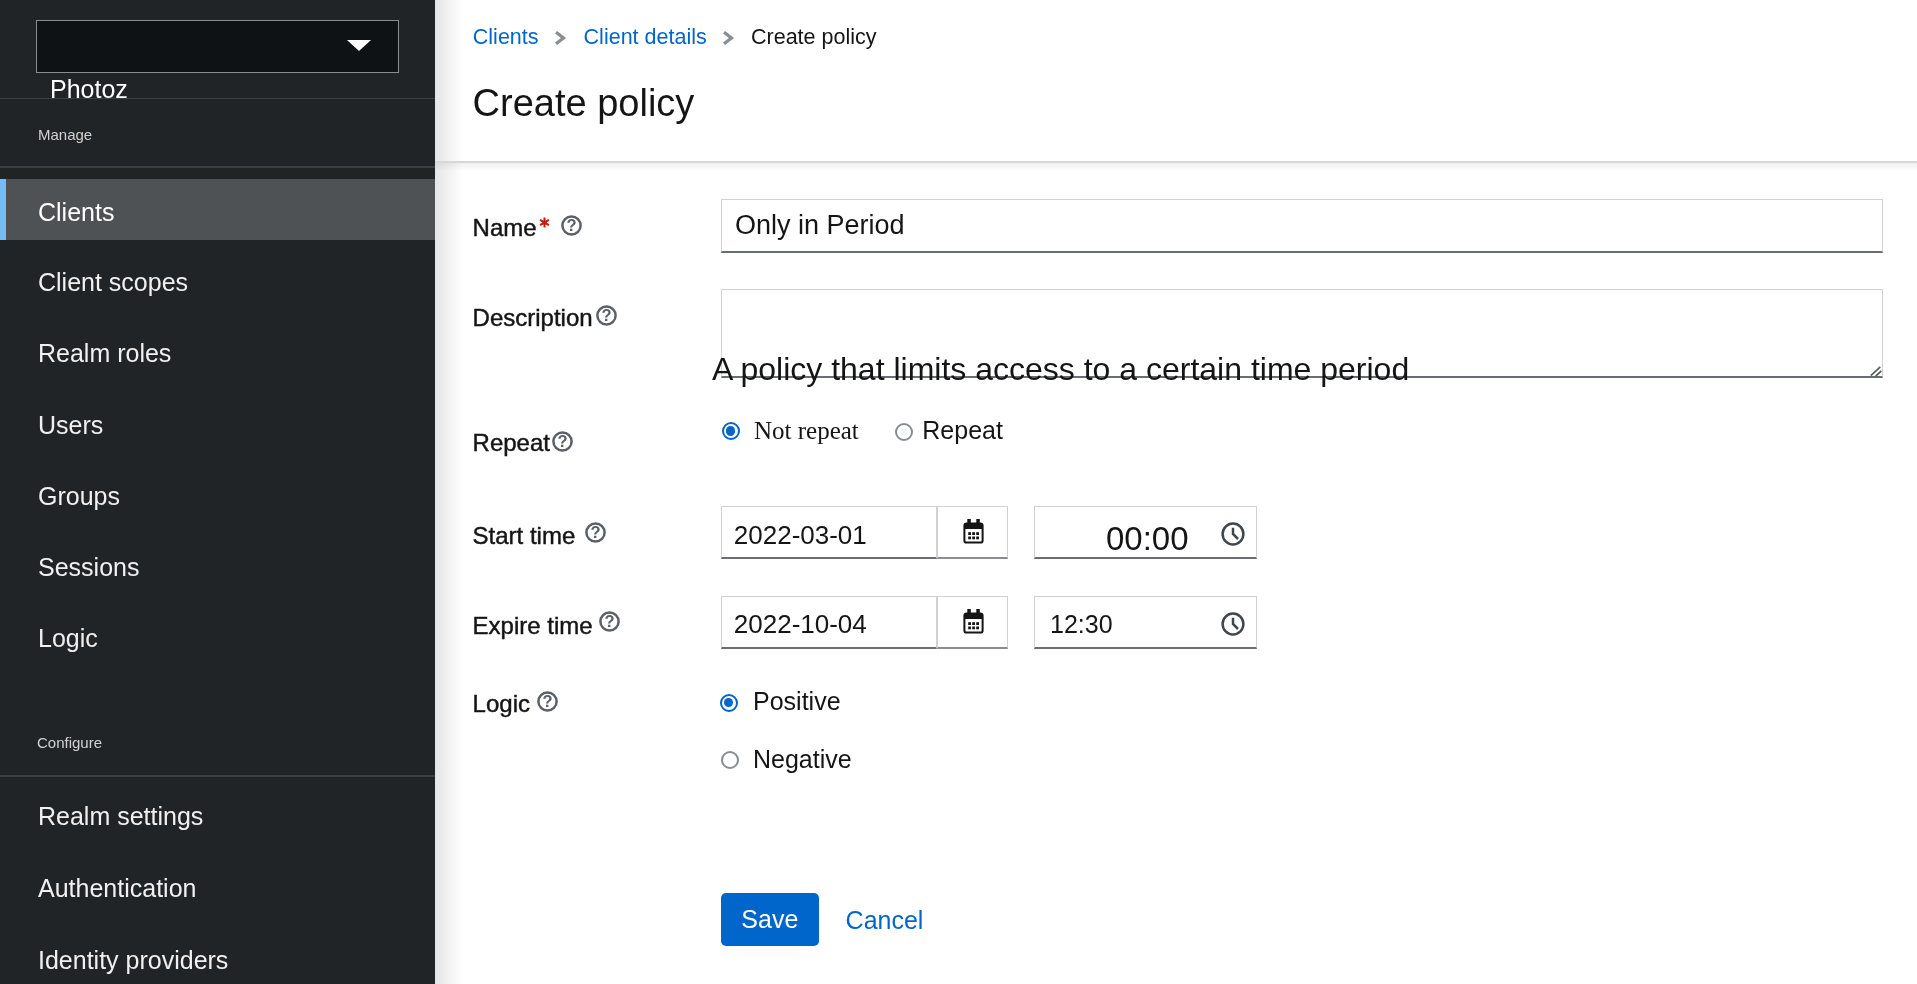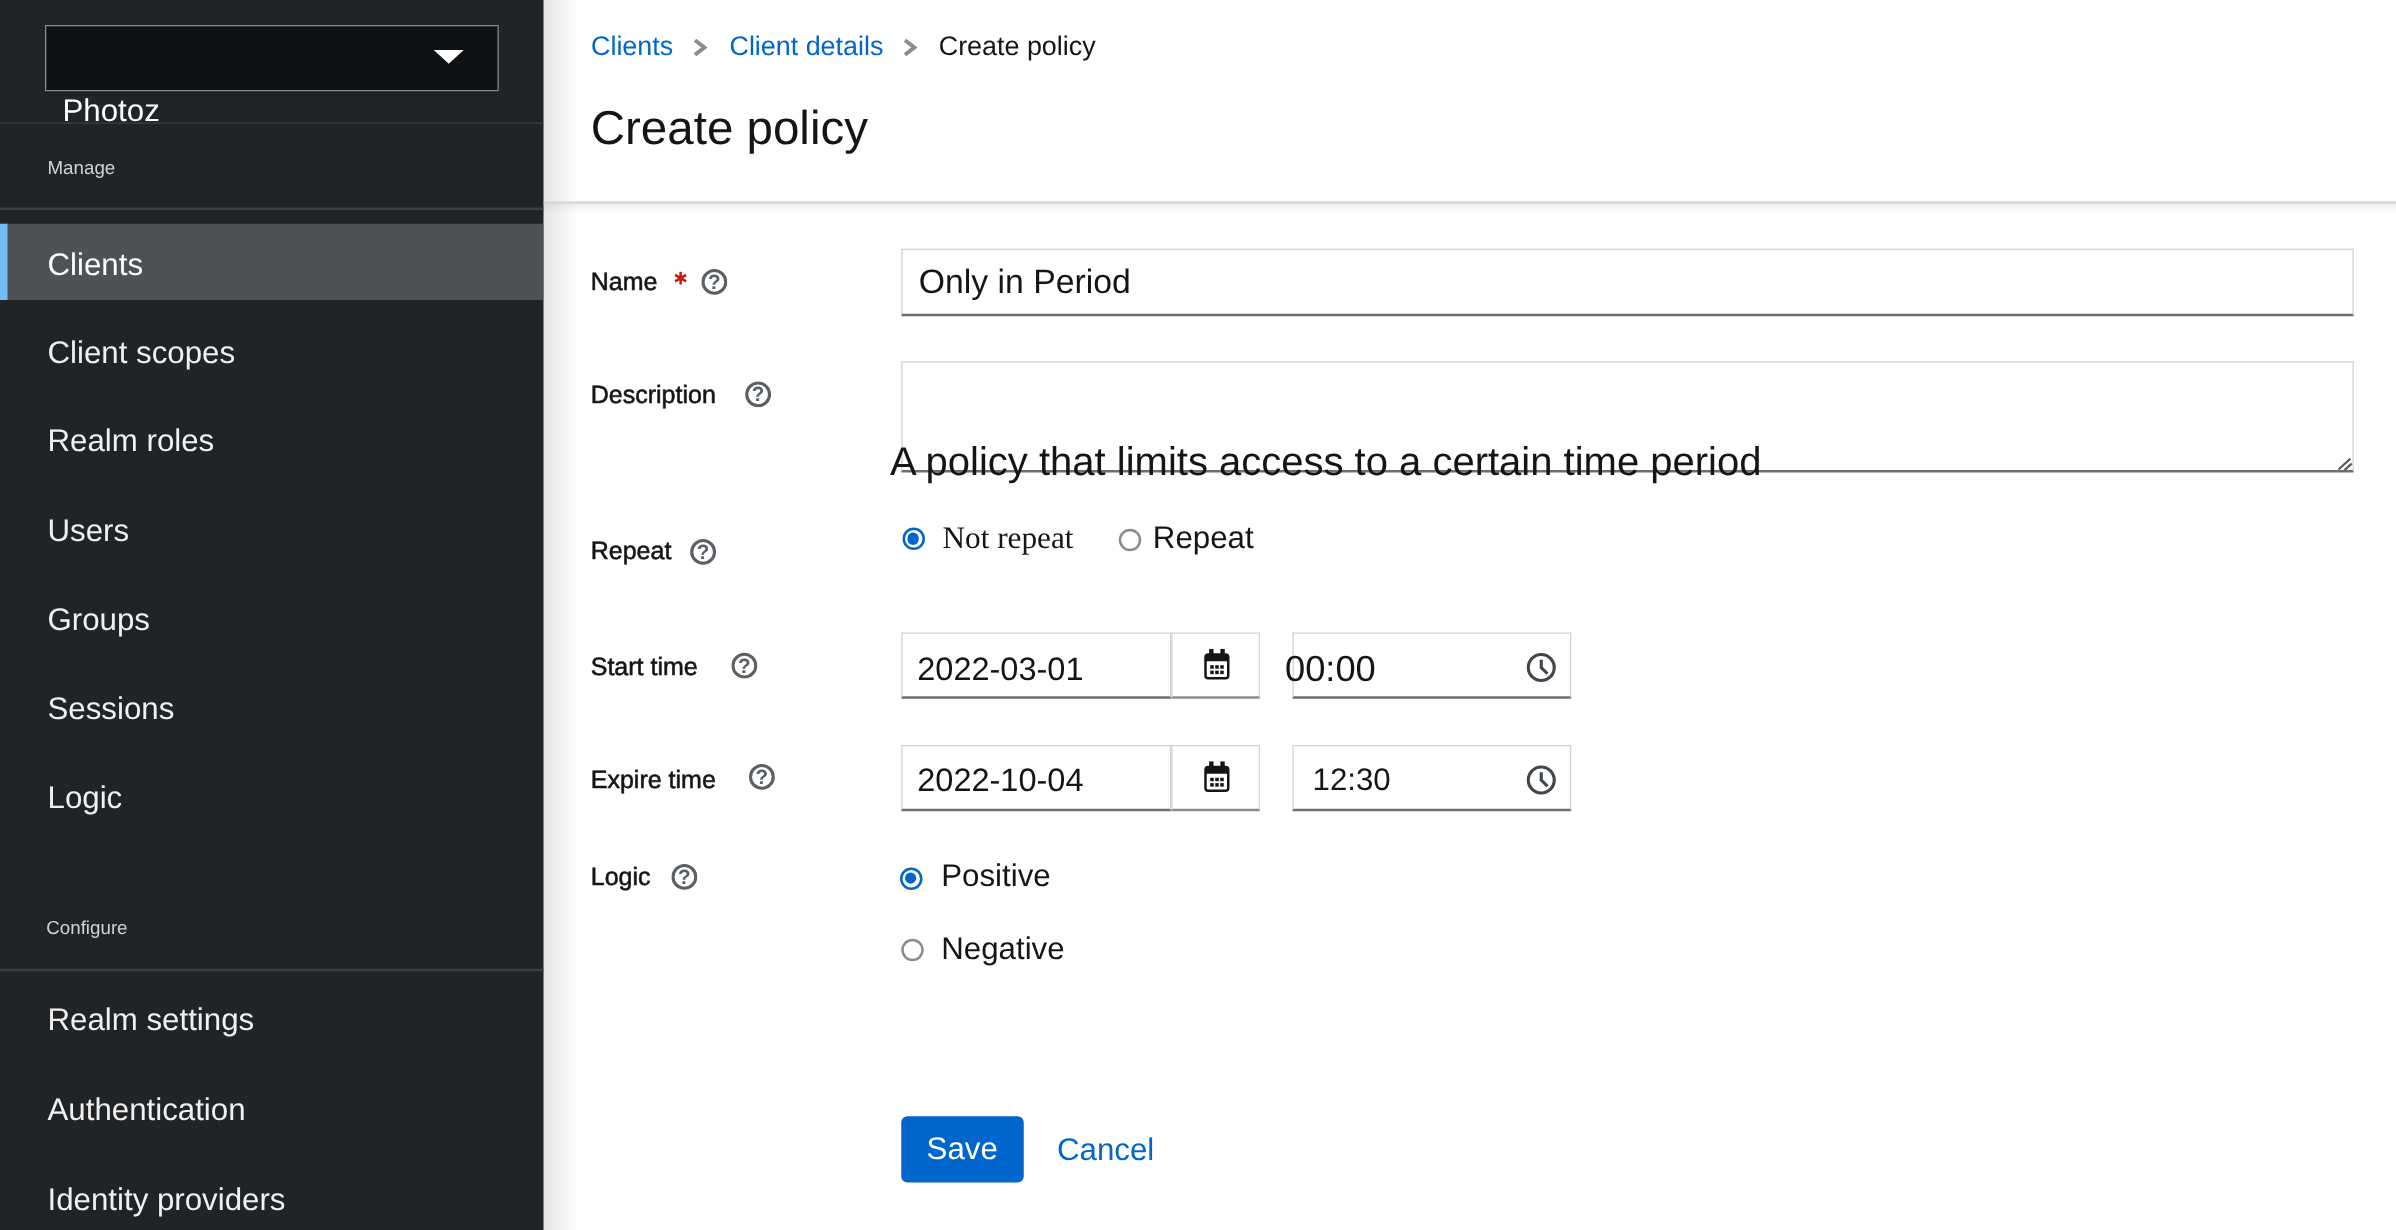--- a/index.html
+++ b/index.html
@@ -22,21 +22,21 @@
 #clientbar { position:absolute; left:0; top:179.3px; width:6px; height:60.5px; background:#73bcf7; }
 
 
 #content { position:absolute; left:435px; top:0; width:1482px; height:984px; background:#fff; }
 #lshadow { position:absolute; left:0; top:0; width:28px; height:984px;
   background:linear-gradient(to right, rgba(0,0,0,0.10), rgba(0,0,0,0)); }
 #hdrdiv { position:absolute; left:0; top:161.3px; width:1482px; height:2px; background:#d7d7d7; }
 #hdrshadow { position:absolute; left:0; top:163px; width:1482px; height:8px;
   background:linear-gradient(to bottom, rgba(0,0,0,0.06), rgba(0,0,0,0)); }
 a.blue { color:#0066cc; text-decoration:none; }
-.label { font-size:20px; -webkit-text-stroke:0.45px #151515; }
+.label { font-size:24px; -webkit-text-stroke:0.45px #151515; }
 .helpicon { position:absolute; width:21px; height:21px; }
 
 .input { position:absolute; background:#fff; border:1.5px solid #d2d2d2; border-bottom:2px solid #6a6e73; }
 .ival { font-size:26px; }
 .radio-on { position:absolute; width:18px; height:18px; border-radius:50%;
   border:2.5px solid #0066cc; background:#fff; }
 .radio-on::after { content:""; position:absolute; left:1.75px; top:1.75px; width:9.5px; height:9.5px;
   border-radius:50%; background:#0066cc; }
 .radio-off { position:absolute; width:18px; height:18px; border-radius:50%;
   border:2px solid #8a8d90; background:#fff; }
@@ -135,21 +135,21 @@
   <rect x="1.4" y="4.6" width="18.2" height="19" rx="2.2" fill="none" stroke="#151515" stroke-width="2"></rect>
   <path d="M1.4 6.8 a2.2 2.2 0 0 1 2.2 -2.2 h13.8 a2.2 2.2 0 0 1 2.2 2.2 v3.2 h-18.2 z" fill="#151515"></path>
   <rect x="5.2" y="13.2" width="2.8" height="2.8" fill="#151515"></rect>
   <rect x="9.2" y="13.2" width="2.8" height="2.8" fill="#151515"></rect>
   <rect x="13.2" y="13.2" width="2.8" height="2.8" fill="#151515"></rect>
   <rect x="5.2" y="17.5" width="2.8" height="2.8" fill="#151515"></rect>
   <rect x="9.2" y="17.5" width="2.8" height="2.8" fill="#151515"></rect>
   <rect x="13.2" y="17.5" width="2.8" height="2.8" fill="#151515"></rect>
 </svg>
 <div class="input" style="left:1033.6px; top:506.3px; width:223.7px; height:52.7px;"></div>
-<span class="t ival" style="left:1028px; top:522.4px; font-size:29px;">00:00</span>
+<span class="t ival" style="left:1106px; top:522.4px; font-size:33px;">00:00</span>
 <svg class="abs" style="left:1221.3px; top:522.3px;" width="24" height="24" viewBox="0 0 24 24">
   <circle cx="12" cy="12" r="10.4" fill="none" stroke="#40464d" stroke-width="2.5"></circle>
   <path d="M12 5.8 V12 L17 17" fill="none" stroke="#40464d" stroke-width="2.5"></path>
 </svg>
 
 <span class="t label" style="left:472.6px; top:613.8px;">Expire time</span>
 <svg class="helpicon" style="left:598.9px; top:610.9px;" viewBox="0 0 21 21">
   <circle cx="10.5" cy="10.5" r="9.1" fill="none" stroke="#5b6066" stroke-width="2.5"></circle>
   <text x="10.5" y="16" font-size="16.5" font-weight="bold" fill="#5b6066" text-anchor="middle" font-family="Liberation Sans">?</text>
 </svg>

